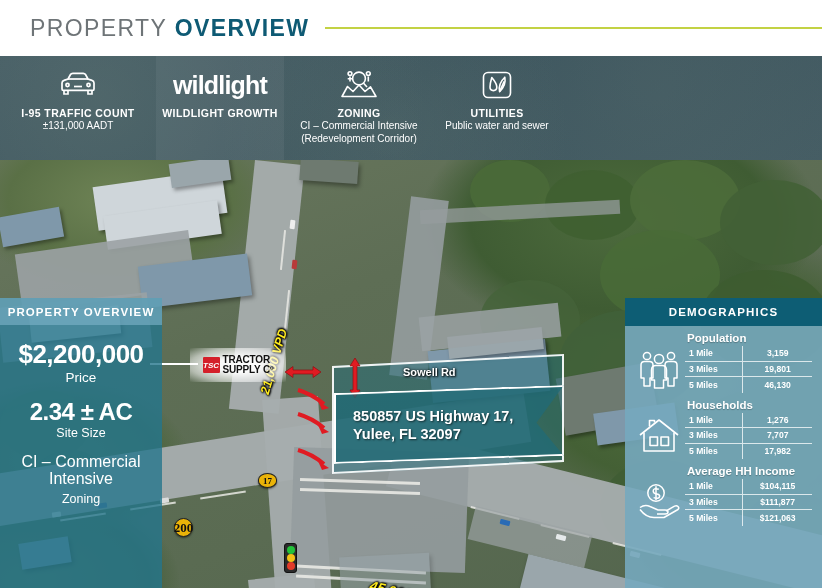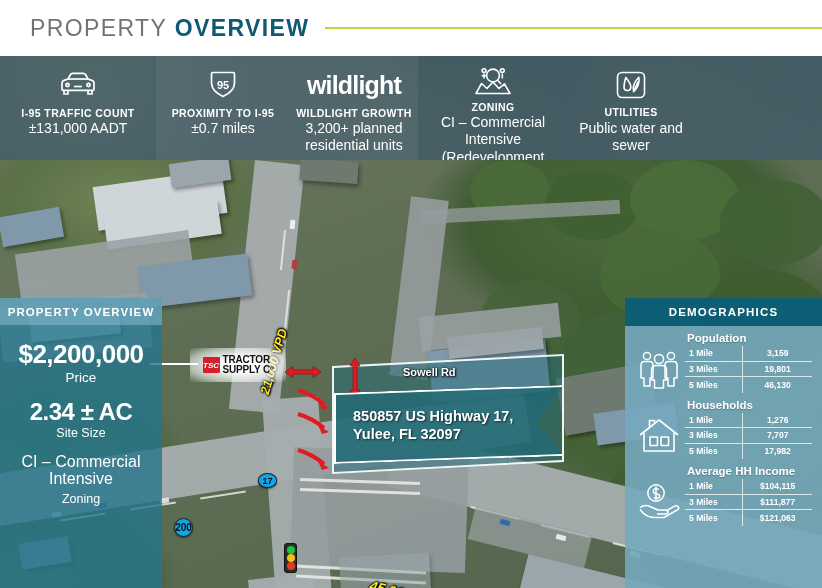--- a/index.html
+++ b/index.html
@@ -45,21 +45,21 @@
     display: flex; flex-direction: column; align-items: center; justify-content: flex-start;
     padding: 10px 6px 6px; color: #fff; text-align: center;
   }
   .feat.alt { background: rgba(255,255,255,0.055); }
   .feat-ico { height: 38px; display: flex; align-items: center; justify-content: center; }
   .feat-ico svg { display: block; }
   .feat-title {
     font-size: 10.5px; font-weight: 700; letter-spacing: .4px; line-height: 1.18;
     margin-top: 3px; text-transform: uppercase;
   }
-  .feat-sub { font-size: 14px; font-weight: 400; line-height: 1.22; margin-top: 1px; }
+  .feat-sub { font-size: 10px; font-weight: 400; line-height: 1.22; margin-top: 1px; }
   .wildlight-mark {
     font-size: 25px; font-weight: 700; letter-spacing: -0.8px;
     line-height: 38px; color: #fff; position: relative;
   }
 
   
   .map {
     position: absolute; left: 0; top: 160px; width: 822px; height: 428px;
     overflow: hidden; background: #56694a;
   }
@@ -93,23 +93,23 @@
     position: absolute; z-index: 30; color: #fff; font-weight: 700;
     text-shadow: 0 0 3px rgba(0,0,0,.95), 1px 1px 2px rgba(0,0,0,.9);
     white-space: nowrap;
   }
   .vpd {
     position: absolute; z-index: 30; color: #ffeb1f; font-weight: 700; font-style: italic;
     white-space: nowrap;
     text-shadow: 0 0 2px #000, 1px 1px 2px #000, -1px 1px 2px #000, 1px -1px 2px #000;
   }
   .shield-oval, .shield-circ {
-    position: absolute; z-index: 32; background: #0ea5e9; color: #111;
+    position: absolute; z-index: 32; background: #eab308; color: #111;
     font-weight: 700; display: flex; align-items: center; justify-content: center;
-    border: 1.4px solid #222; box-shadow: 0 1px 2px rgba(0,0,0,.5);
+    border: 1.4px solid #222; box-shadow: 0 1px 2px rgba(0,0,0,.5); font-family: Liberation Serif, serif;
   }
   .shield-oval { border-radius: 50% / 45%; }
   .shield-circ { border-radius: 50%; }
 
   .parcel {
     position: absolute; z-index: 20;
     background: rgba(36,110,122,0.52);
     border: 2px solid rgba(255,255,255,0.92);
   }
   .traffic-light {
@@ -223,38 +223,27 @@
             <circle cx="31.5" cy="14" r="1.6"></circle>
           <path d="M17 15.5 L25 15.5"></path>
           <path d="M7 19.4 L7 23 L11 23 L11 19.4"></path>
           <path d="M31 19.4 L31 23 L35 23 L35 19.4"></path>
         </svg>
       </div>
       <div class="feat-title">I-95 TRAFFIC COUNT</div>
       <div class="feat-sub">±131,000 AADT</div>
     </div>
 
-    <div class="feat alt" style="width:134px">
-      <div class="feat-ico">
-        <svg width="32" height="30" viewBox="0 0 32 30" fill="none" stroke="#fff" stroke-width="1.7">
-          <path d="M4.5 4 Q4.5 2.5 6 2.5 L26 2.5 Q27.5 2.5 27.5 4 L27.5 13 Q27.5 21 16 26.5 Q4.5 21 4.5 13 Z"></path>
-          <text x="16" y="19" font-family="Liberation Sans, sans-serif" font-size="11" font-weight="700" fill="#fff" stroke="none" text-anchor="middle">95</text>
-        </svg>
-      </div>
-      <div class="feat-title">PROXIMITY TO I-95</div>
-      <div class="feat-sub">±0.7 miles</div>
-    </div>
 
 
     <div class="feat alt" style="width:128px">
       <div class="feat-ico">
         <span class="wildlight-mark">wildlight</span>
       </div>
       <div class="feat-title">WILDLIGHT GROWTH</div>
-      <div class="feat-sub">3,200+ planned residential units</div>
     </div>
 
     <div class="feat" style="width:150px">
       <div class="feat-ico">
         <svg width="40" height="32" viewBox="0 0 40 32" fill="none" stroke="#fff" stroke-width="1.6" stroke-linejoin="round">
           <circle cx="20" cy="9.5" r="6.4"></circle>
           <path d="M24.6 14.2 L28 18"></path>
           <path d="M11 12.5 L11 7.5 M8.7 9.8 L13.3 9.8"></path>
           <circle cx="11" cy="4.6" r="1.9"></circle>
           <circle cx="29.3" cy="4.6" r="1.9"></circle>
@@ -361,21 +350,21 @@
     </div>
     <div class="mshape" style="left:150px;top:203px;width:48px;height:1.5px;background:#fff;z-index:31"></div>
 
     <div class="map-label" style="left:403px;top:206px;font-size:11px">Sowell Rd</div>
 
     <div class="vpd" style="left:258px;top:232px;font-size:12.5px;transform:rotate(-74deg);transform-origin:left top">21,000 VPD</div>
     <div class="vpd" style="left:372px;top:418px;font-size:13.5px;transform:rotate(14deg);transform-origin:left top">45,000 VPD</div>
 
     <div class="shield-oval" style="left:258px;top:313px;width:19px;height:15px;font-size:9px">17</div>
 
-    <div class="shield-circ" style="left:174px;top:358px;width:19px;height:19px;font-size:10px">200</div>
+    <div class="shield-circ" style="left:174px;top:358px;width:19px;height:19px;font-size:13px">200</div>
 
     <div class="traffic-light" style="left:284px;top:383px">
       <i class="tl-g"></i>
       <i class="tl-y"></i>
       <i class="tl-r"></i>
     </div>
 
     <div class="red-arrow" style="left:283px;top:205px">
       <svg width="40" height="14" viewBox="0 0 40 14">
         <path d="M2 7 L10 1.5 L10 5 L30 5 L30 1.5 L38 7 L30 12.5 L30 9 L10 9 L10 12.5 Z" fill="#e01b22" stroke="#8e0e12" stroke-width="0.7"></path>

